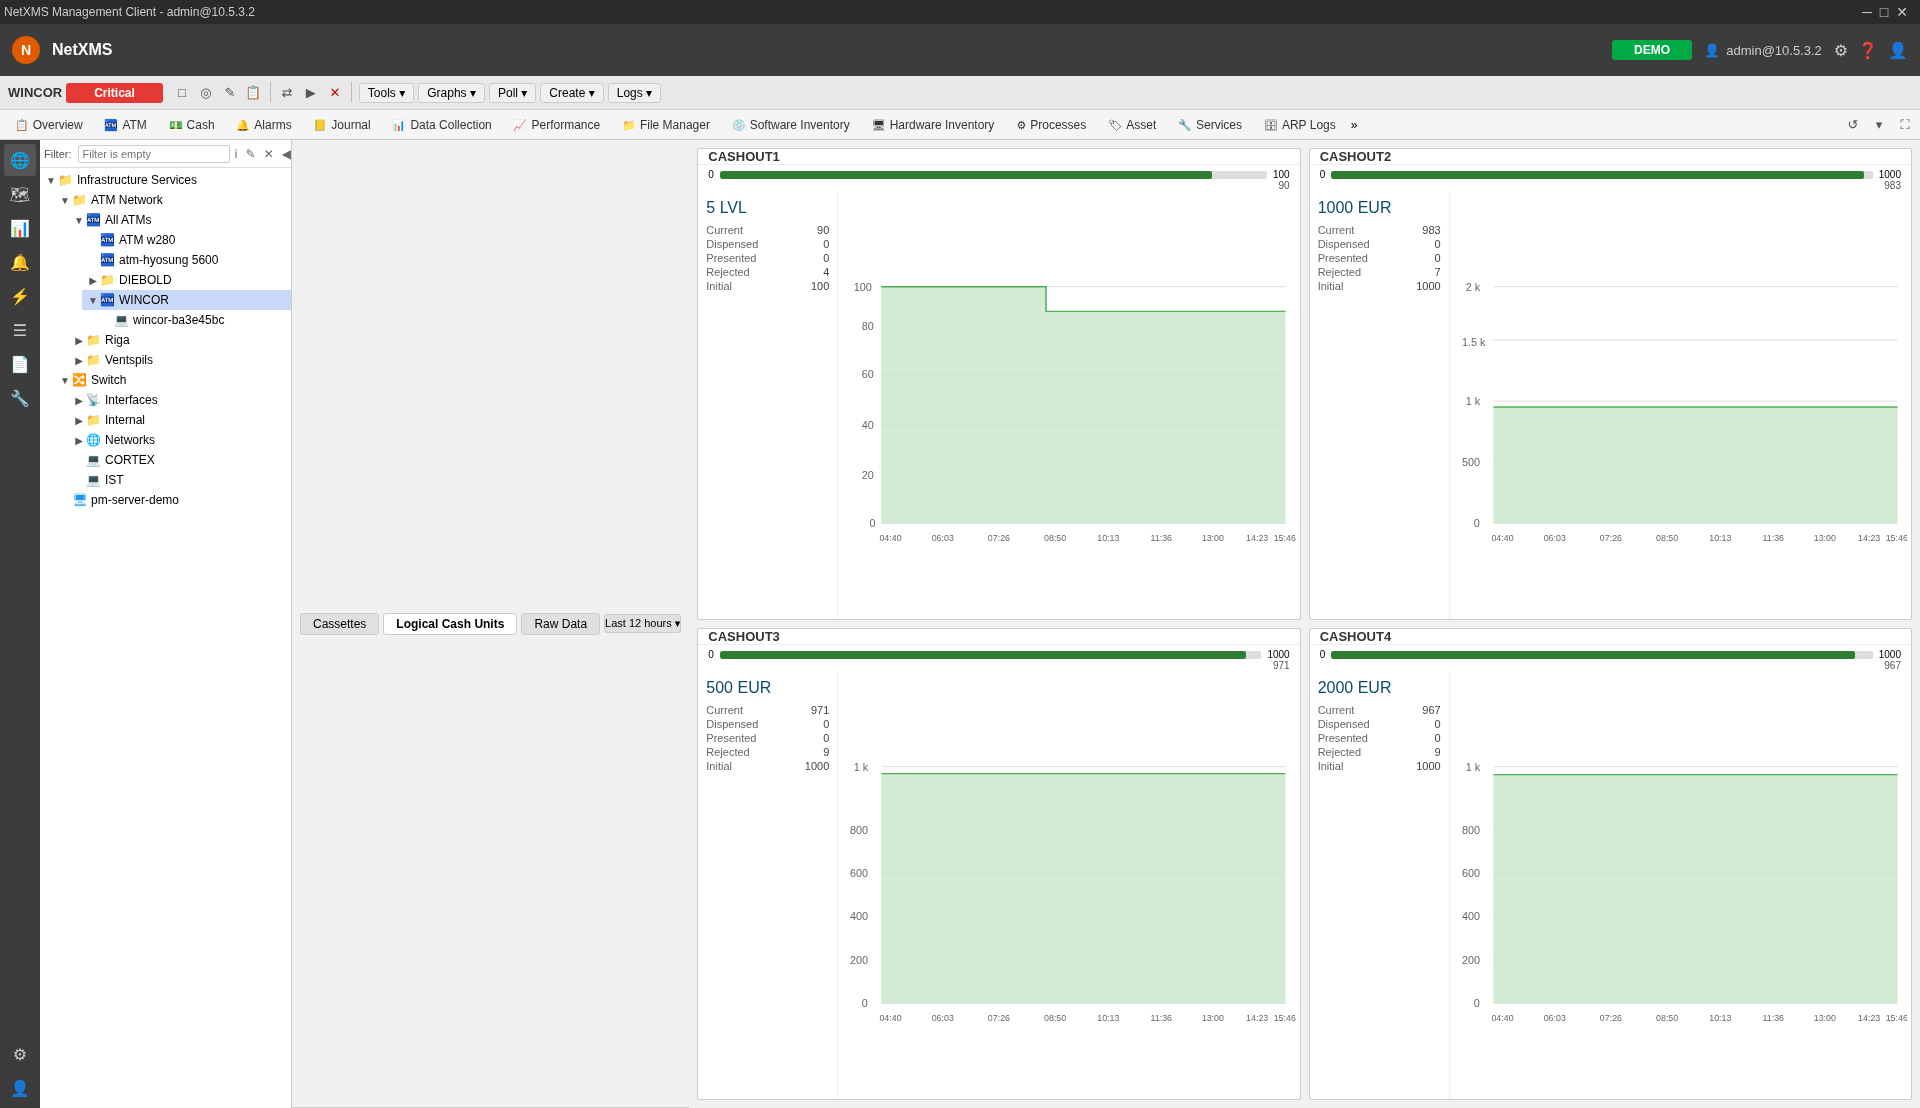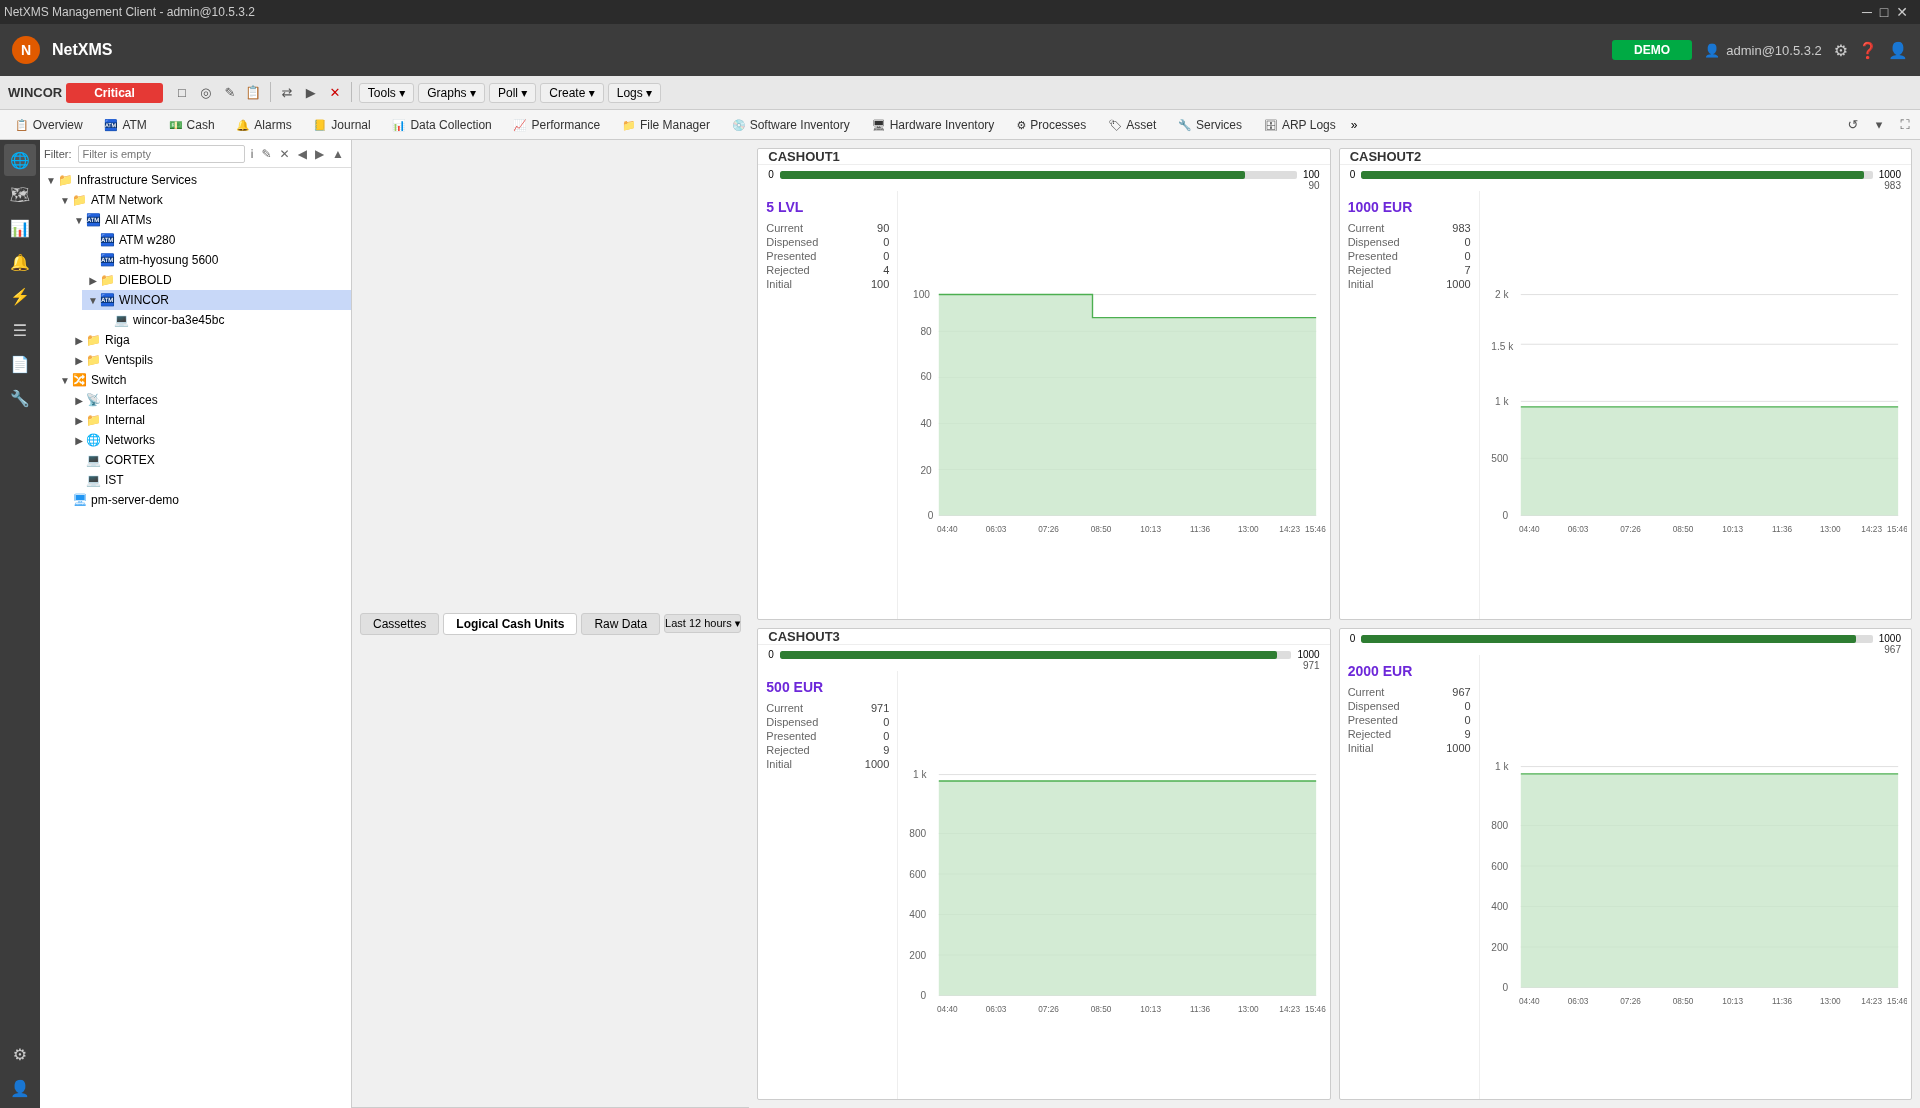--- a/index.html
+++ b/index.html
@@ -30,21 +30,21 @@
 
     
     .tab-bar { background: #f5f5f5; border-bottom: 1px solid #ccc; height: 30px; display: flex; align-items: center; padding: 0 4px; overflow: hidden; }
     .tab { padding: 4px 10px; font-size: 12px; cursor: pointer; border: 1px solid transparent; border-bottom: none; display: flex; align-items: center; gap: 4px; color: #333; white-space: nowrap; }
     .tab-icon { font-size: 11px; }
 
     
     .main-layout { display: flex; height: calc(1108px - 24px - 52px - 34px - 30px); }
 
     
-    .sidebar { width: 312px; background: white; border-right: 1px solid #ccc; display: flex; flex-direction: column; overflow: hidden; }
+    .sidebar { width: 252px; background: white; border-right: 1px solid #ccc; display: flex; flex-direction: column; overflow: hidden; }
     .sidebar-filter { display: flex; align-items: center; padding: 4px; border-bottom: 1px solid #ddd; gap: 2px; }
     .filter-label { font-size: 11px; color: #555; margin-right: 4px; }
     .filter-input { flex: 1; border: 1px solid #ccc; border-radius: 2px; padding: 2px 4px; font-size: 11px; }
     .sidebar-icons-row { display: flex; gap: 2px; }
     .sidebar-icon-btn { background: none; border: none; cursor: pointer; color: #666; font-size: 12px; padding: 1px 3px; }
     .tree { flex: 1; overflow-y: auto; overflow-x: hidden; padding: 2px 0; }
     .tree-item { display: flex; align-items: center; padding: 2px 4px; cursor: pointer; white-space: nowrap; font-size: 12px; }
     .tree-item.selected { background: #c8d8f8; }
     .tree-expand { width: 14px; height: 14px; display: inline-flex; align-items: center; justify-content: center; font-size: 10px; color: #555; cursor: pointer; flex-shrink: 0; }
     .tree-node-icon { width: 16px; height: 16px; display: inline-flex; align-items: center; justify-content: center; font-size: 12px; margin-right: 3px; flex-shrink: 0; }
@@ -65,21 +65,21 @@
     .content-tab { padding: 3px 12px; font-size: 12px; cursor: pointer; border: 1px solid #ccc; border-radius: 3px; background: #e0e0e0; }
     .content-tab.active { background: white; font-weight: bold; }
     .time-range { margin-left: auto; background: #e0e0e0; border: 1px solid #ccc; border-radius: 3px; padding: 2px 0; font-size: 11px; cursor: pointer; display: flex; align-items: center; gap: 4px; }
 
     
     .charts-grid { flex: 1; overflow-y: auto; display: grid; grid-template-columns: 1fr 1fr; gap: 0; padding: 8px; gap: 8px; background: #f0f0f0; }
     .chart-panel { background: white; border: 1px solid #ccc; border-radius: 2px; display: flex; flex-direction: column; min-height: 320px; }
     .chart-title { font-size: 13px; font-weight: bold; padding: 0 10px; border-bottom: 1px solid #eee; color: #333; }
     .chart-body { display: flex; flex: 1; }
     .chart-stats { width: 140px; padding: 8px; border-right: 1px solid #eee; flex-shrink: 0; }
-    .stat-denom { font-size: 14px; font-weight: bold; color: #6d28d9; margin-bottom: 6px; }
+    .stat-denom { font-size: 16px; font-weight: normal; color: #0c4a6e; margin-bottom: 6px; }
     .stat-row { display: flex; justify-content: space-between; font-size: 11px; padding: 1px 0; color: #444; }
     .stat-label { color: #666; }
     .chart-area { flex: 1; padding: 4px; position: relative; }
     .progress-bar-wrap { padding: 4px 10px 0; display: flex; align-items: center; gap: 6px; font-size: 11px; }
     .progress-bar-bg { flex: 1; height: 8px; background: #ddd; border-radius: 2px; overflow: hidden; }
     .progress-bar-fill { height: 100%; background: #2e7d32; border-radius: 2px; }
     .progress-vals { display: flex; justify-content: space-between; font-size: 10px; color: #555; padding: 0 10px; }
 
     
     .chart-svg { width: 100%; height: 100%; }
@@ -545,20 +545,21 @@
               <text x="313" y="268" font-size="9" fill="#666">11:36</text>
               <text x="365" y="268" font-size="9" fill="#666">13:00</text>
               <text x="410" y="268" font-size="9" fill="#666">14:23</text>
               <text x="438" y="268" font-size="9" fill="#666">15:46</text>
             </svg>
           </div>
         </div>
       </div>
 
       <div class="chart-panel">
+        <div class="chart-title">CASHOUT4</div>
         <div class="progress-bar-wrap">
           <span style="font-size:10px;">0</span>
           <div class="progress-bar-bg">
             <div class="progress-bar-fill" style="width:96.7%"></div>
           </div>
           <span style="font-size:10px;">1000</span>
         </div>
         <div class="progress-vals">
           <span></span>
             <span>967</span>

